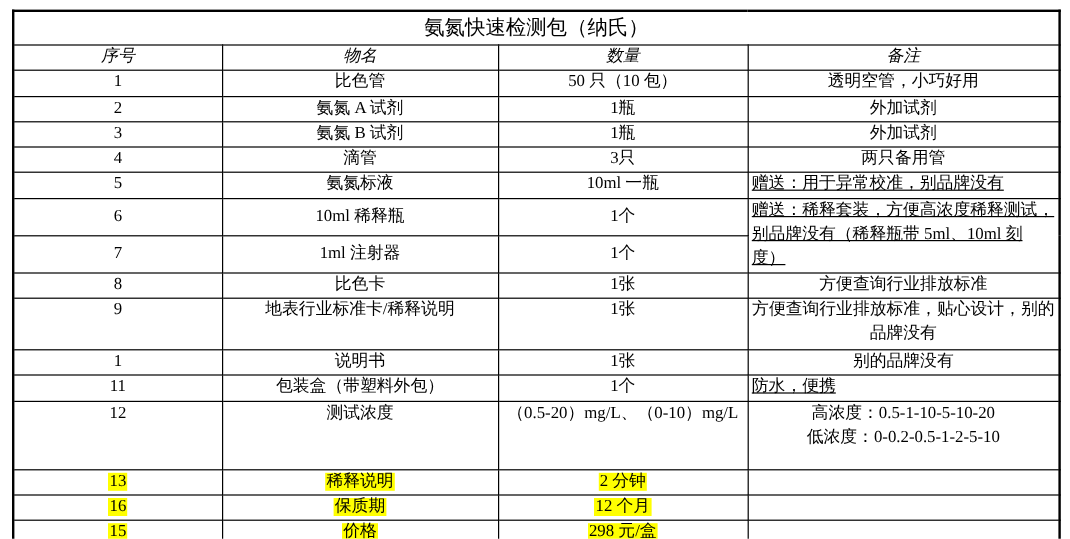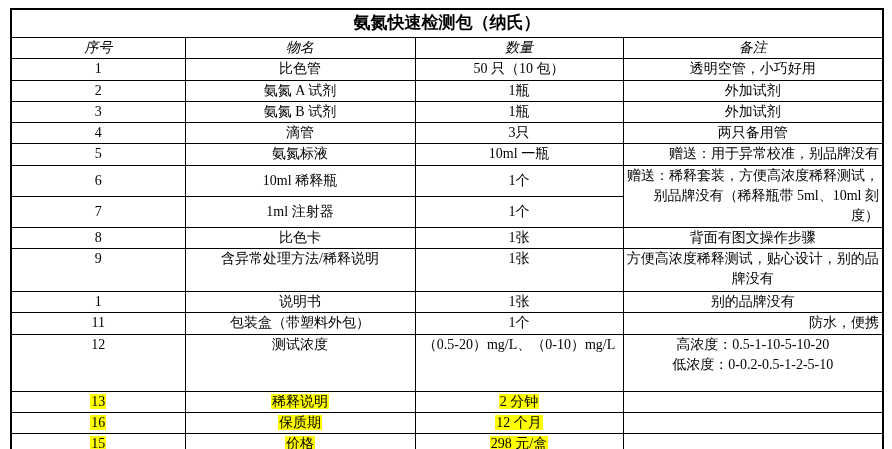--- a/index.html
+++ b/index.html
@@ -20,29 +20,29 @@
     font-size:14px;
     line-height:1.45;
     padding:0 3px;
     text-align:center;
     vertical-align:middle;
     overflow:hidden;
     white-space:normal;
     word-break:break-all;
   }
   td.title-cell{
-    font-weight:bold;
+    font-weight:normal;
     font-size:17px;
     height:27px;
   }
   tr.h-hdr{height:21px;font-style:italic;}
   tr.h-std{height:21px;}
   tr.h-tall{height:43px;}
   tr.h-xtall{height:57px;margin-top:12px;}
-  td.left{text-align:right;}
+  td.left{text-align:left;text-decoration:underline;}
   td.vtop{vertical-align:top;}
   .hl{background:#ffff00;padding:0 1px;}
 </style>
 </head>
 <body>
 
 <div class="wrap">
   <table>
     <colgroup>
       <col style="width:174px">
@@ -99,27 +99,27 @@
       </tr>
       <tr class="h-std">
         <td>7</td>
         <td>1ml 注射器</td>
         <td>1个</td>
       </tr>
       <tr class="h-std">
         <td>8</td>
         <td>比色卡</td>
         <td>1张</td>
-        <td>背面有图文操作步骤</td>
+        <td>方便查询行业排放标准</td>
       </tr>
       <tr class="h-tall">
         <td class="vtop">9</td>
-        <td class="vtop">含异常处理方法/稀释说明</td>
+        <td class="vtop">地表行业标准卡/稀释说明</td>
         <td class="vtop">1张</td>
-        <td class="vtop">方便高浓度稀释测试，贴心设计，别的品牌没有</td>
+        <td class="vtop">方便查询行业排放标准，贴心设计，别的品牌没有</td>
       </tr>
       <tr class="h-std">
         <td>1</td>
         <td>说明书</td>
         <td>1张</td>
         <td>别的品牌没有</td>
       </tr>
       <tr class="h-std">
         <td>11</td>
         <td>包装盒（带塑料外包）</td>

